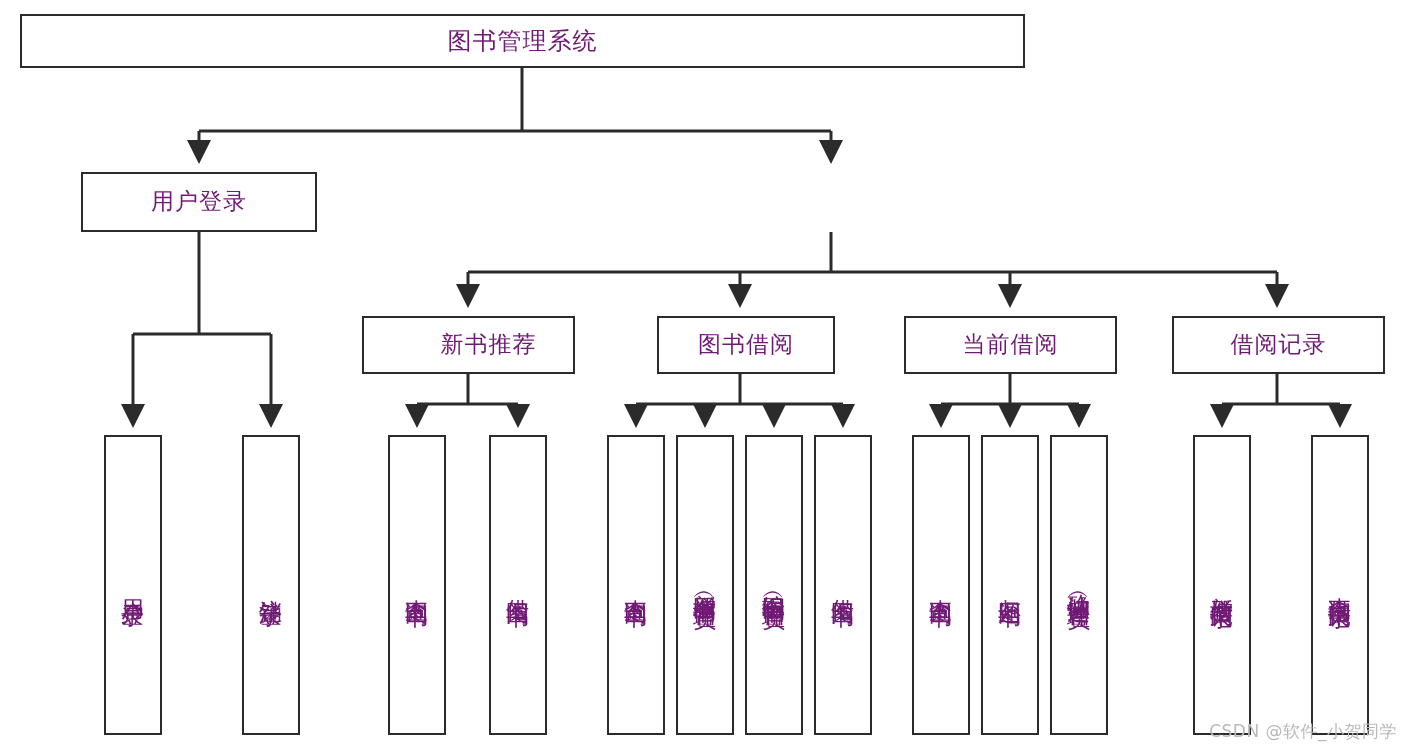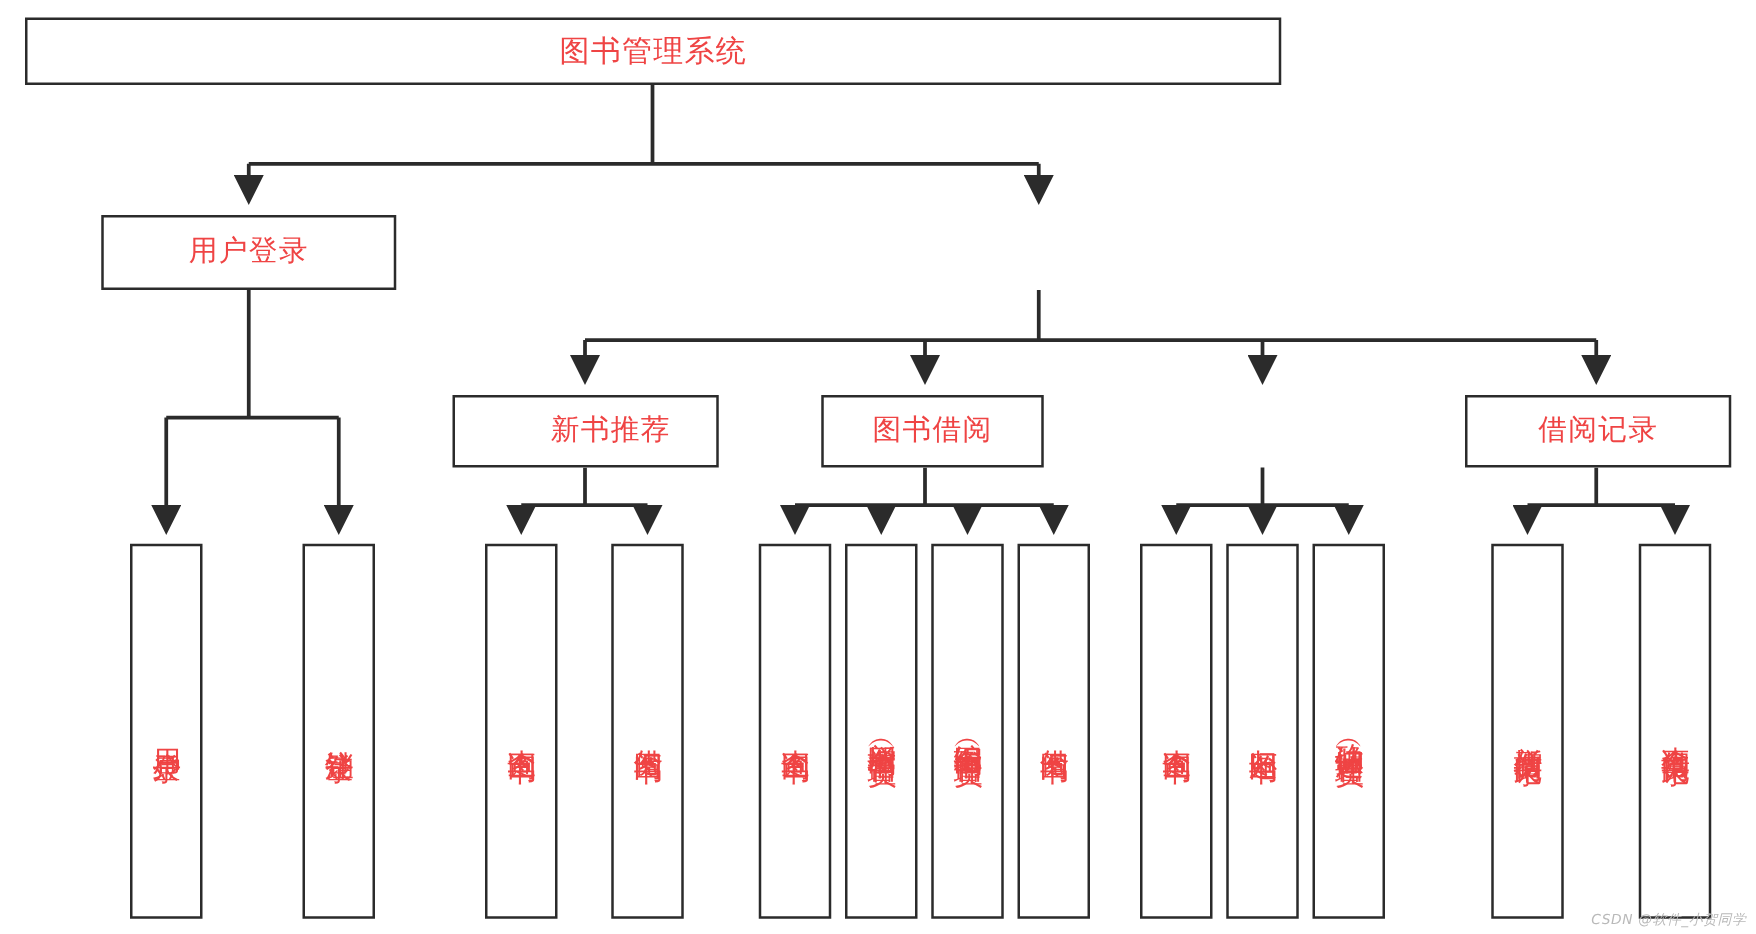--- a/index.html
+++ b/index.html
@@ -35,21 +35,21 @@
 
   .node {
     position: absolute;
     box-sizing: border-box;
     background: #ffffff;
     border: 2.5px solid #2b2b2b;
     z-index: 2;
     display: flex;
     align-items: center;
     justify-content: center;
-    color: #ef4444;
+    color: #701a75;
   }
 
   
   .node.horiz {
     font-size: 23px;
     line-height: 1.1;
     letter-spacing: 1px;
     white-space: nowrap;
   }
   .node.root {
@@ -70,26 +70,25 @@
     white-space: normal;
     max-height: 272px;
     text-align: center;
   }
 
   .watermark {
     position: absolute;
     right: 8px;
     bottom: 4px;
     z-index: 5;
-    font-size: 11px;
+    font-size: 17px;
     color: #b9b9b9;
     letter-spacing: 0.5px;
     white-space: nowrap;
     font-family: "DejaVu Sans", "Liberation Sans", sans-serif;
-    font-style: italic;
   }
 </style>
 </head>
 <body>
 
 <div id="diagram">
 
   <svg id="connectors" viewBox="0 0 1405 747">
     <defs>
       <marker id="arrow" viewBox="0 0 12 12" refX="10" refY="6" markerWidth="8" markerHeight="8" orient="auto-start-reverse">
@@ -148,20 +147,23 @@
   <div class="node horiz" style="left:81px; top:172px; width:236px; height:60px;">
     <span>用户登录</span>
   </div>
 
   <div class="node horiz" style="left:362px; top:316px; width:213px; height:58px;padding-left:40px;">
     <span>新书推荐</span>
   </div>
   <div class="node horiz" style="left:634px; top:316px; width:178px; height:58px;margin-left:23px;">
     <span>图书借阅</span>
   </div>
+  <div class="node horiz" style="left:904px; top:316px; width:213px; height:58px;">
+    <span>当前借阅</span>
+  </div>
   <div class="node horiz" style="left:1172px; top:316px; width:213px; height:58px;">
     <span>借阅记录</span>
   </div>
 
   <div class="node vert" style="left:104px; top:435px; width:58px; height:300px;">
     <span class="vlabel">用户登录</span>
   </div>
   <div class="node vert" style="left:242px; top:435px; width:58px; height:300px;">
     <span class="vlabel">注销登录</span>
   </div>

